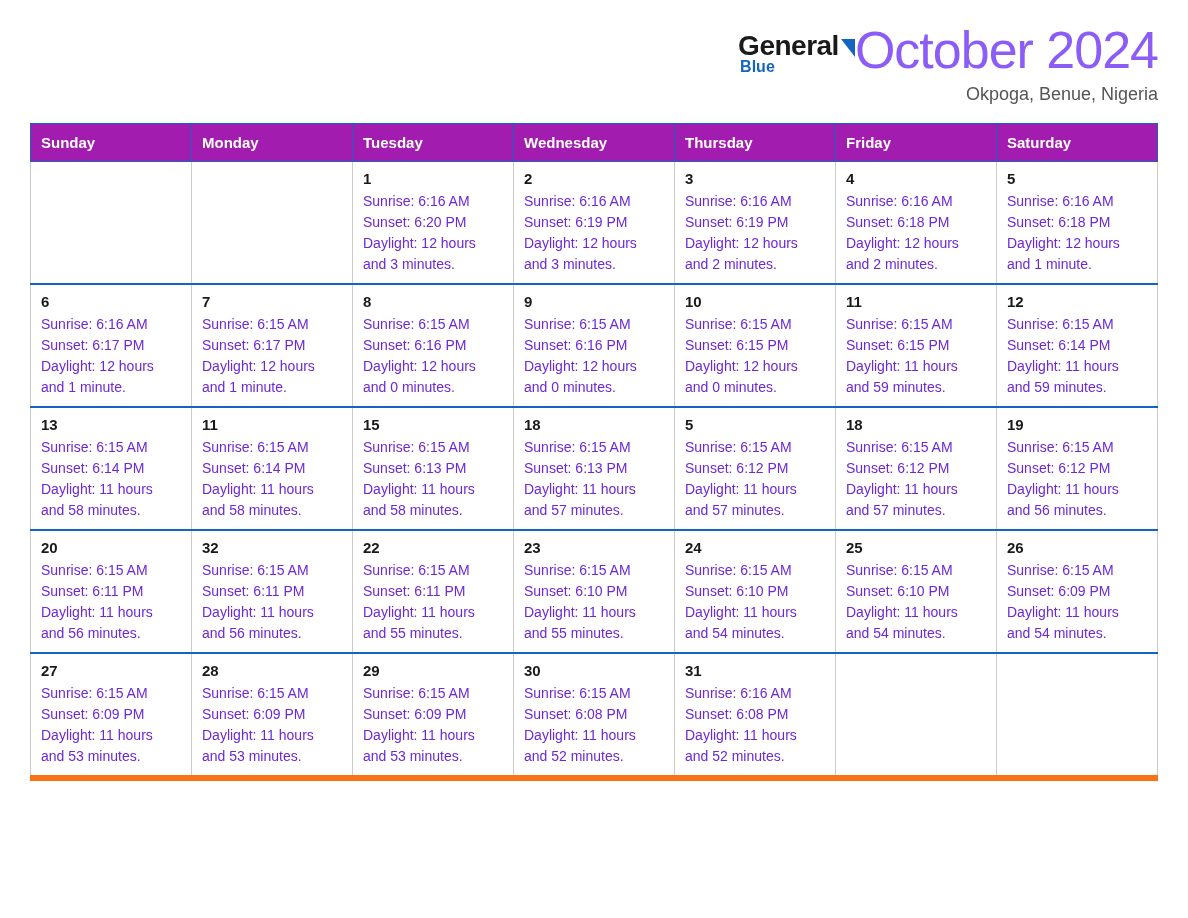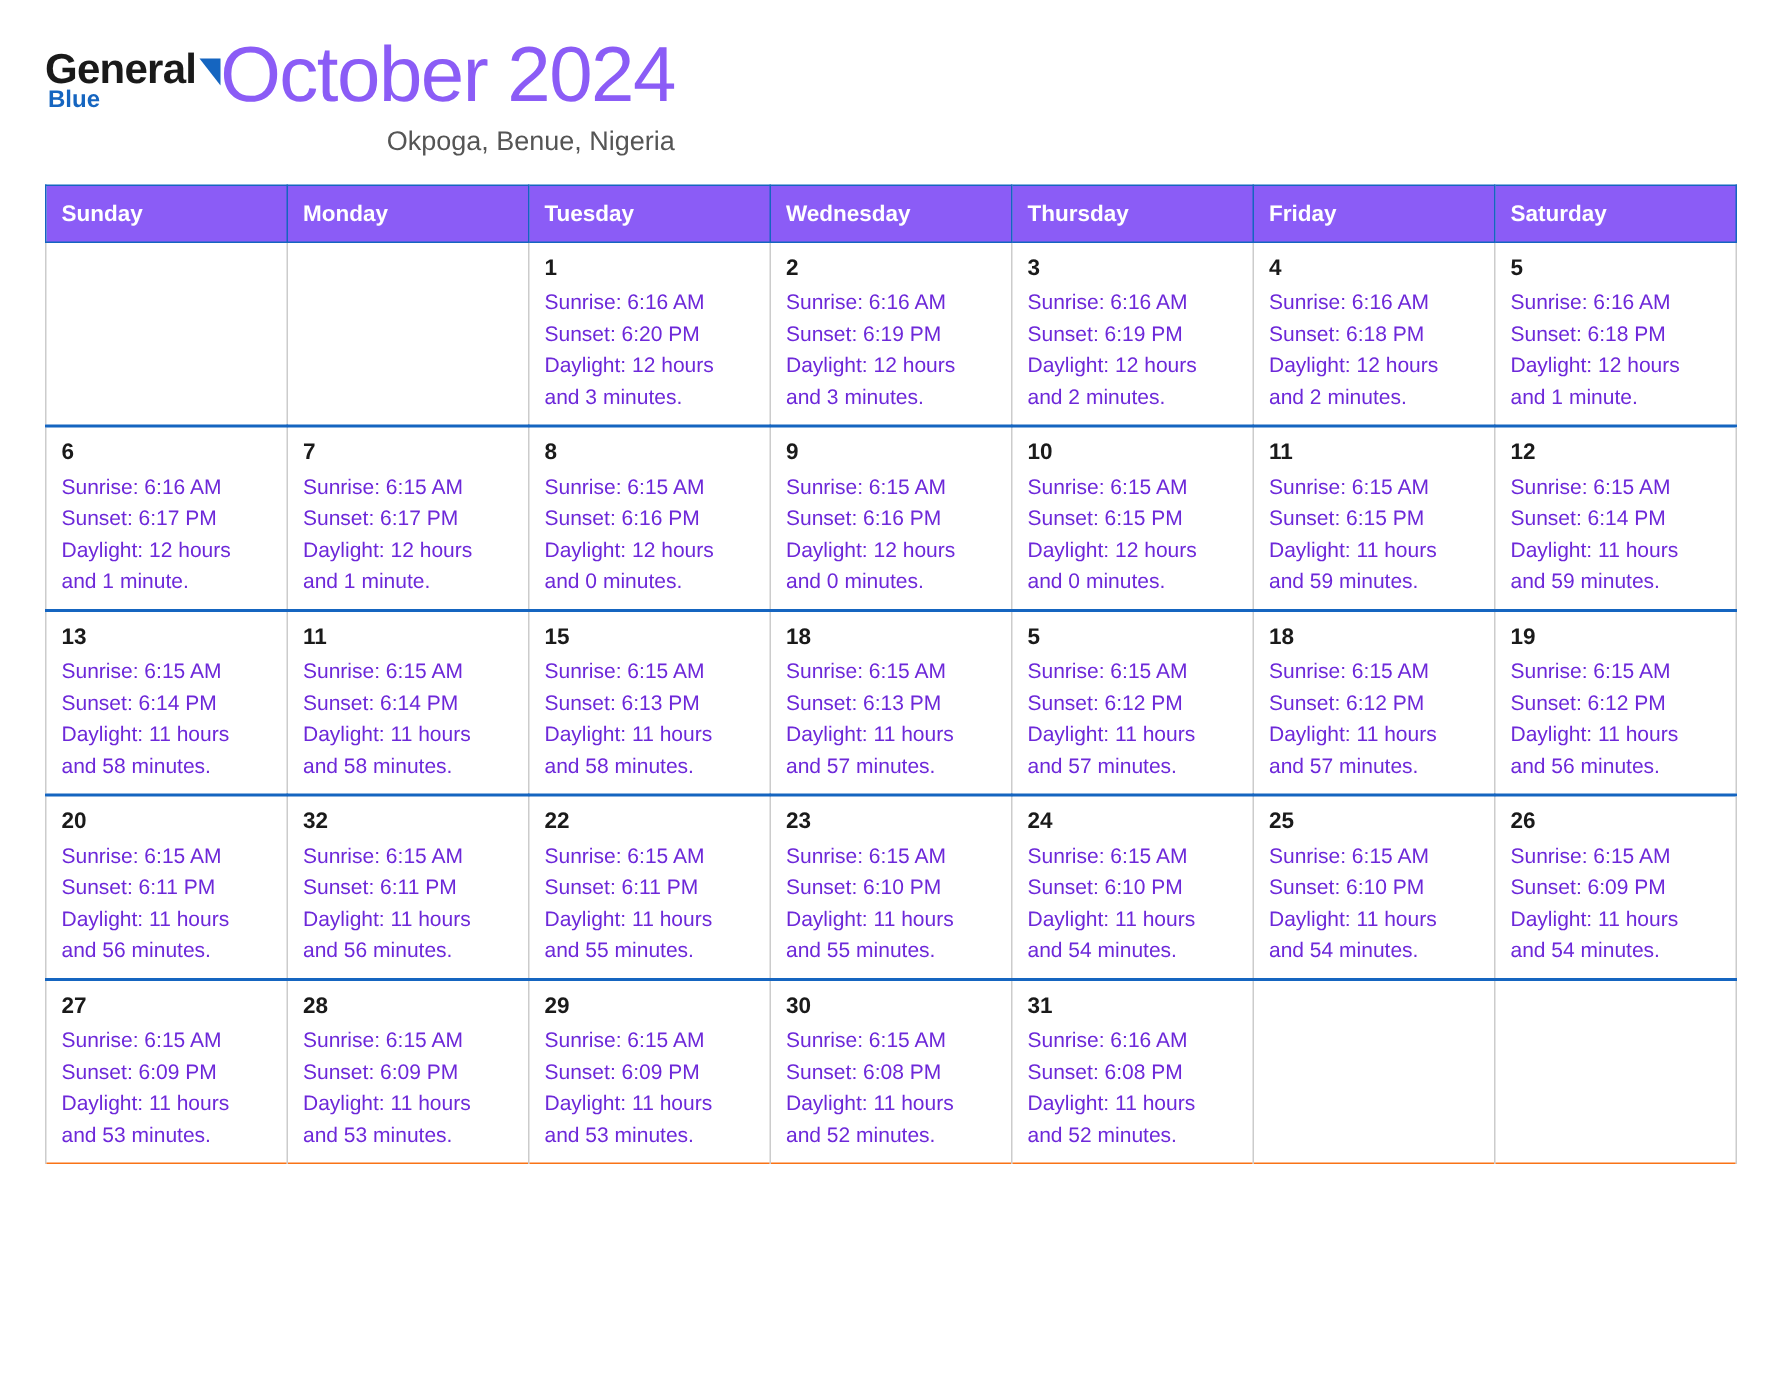--- a/index.html
+++ b/index.html
@@ -6,21 +6,21 @@
     body {
       font-family: Arial, sans-serif;
       background: #fff;
       color: #333;
       padding: 20px 30px;
       width: 1188px;
       min-height: 918px;
     }
     .header {
       display: flex;
-      justify-content: flex-start;
+      justify-content: flex-end;
       align-items: flex-start;
       margin-bottom: 18px;
     }
     .logo {
       display: flex;
       flex-direction: column;
       align-items: flex-start;
       padding-top: 10px;
     }
     .logo-general {
@@ -62,21 +62,21 @@
       font-weight: 400;
       color: #555;
       margin-top: 4px;
     }
     table {
       width: 100%;
       border-collapse: collapse;
       table-layout: fixed;
     }
     thead tr {
-      background-color: #8b5cf6;
+      background-color: #a21caf;
     }
     thead th {
       color: #fff;
       font-size: 15px;
       font-weight: 600;
       padding: 10px 10px;
       text-align: left;
       border: 1px solid #1565c0;
     }
     tbody tr {
@@ -100,21 +100,21 @@
       color: #1a1a1a;
       display: block;
       margin-bottom: 4px;
     }
     .day-info {
       font-size: 14px;
       color: #6d28d9;
       line-height: 1.5;
     }
     tbody tr:last-child {
-      border-bottom: 1px solid #f97316;
+      border-bottom: 6px solid #f97316;
       margin-top: 37px;
     }
     tbody tr:first-child td {
       border-top: 1px solid #ccc;
     }
   </style>
 </head>
 <body>
 
 <div class="header">

